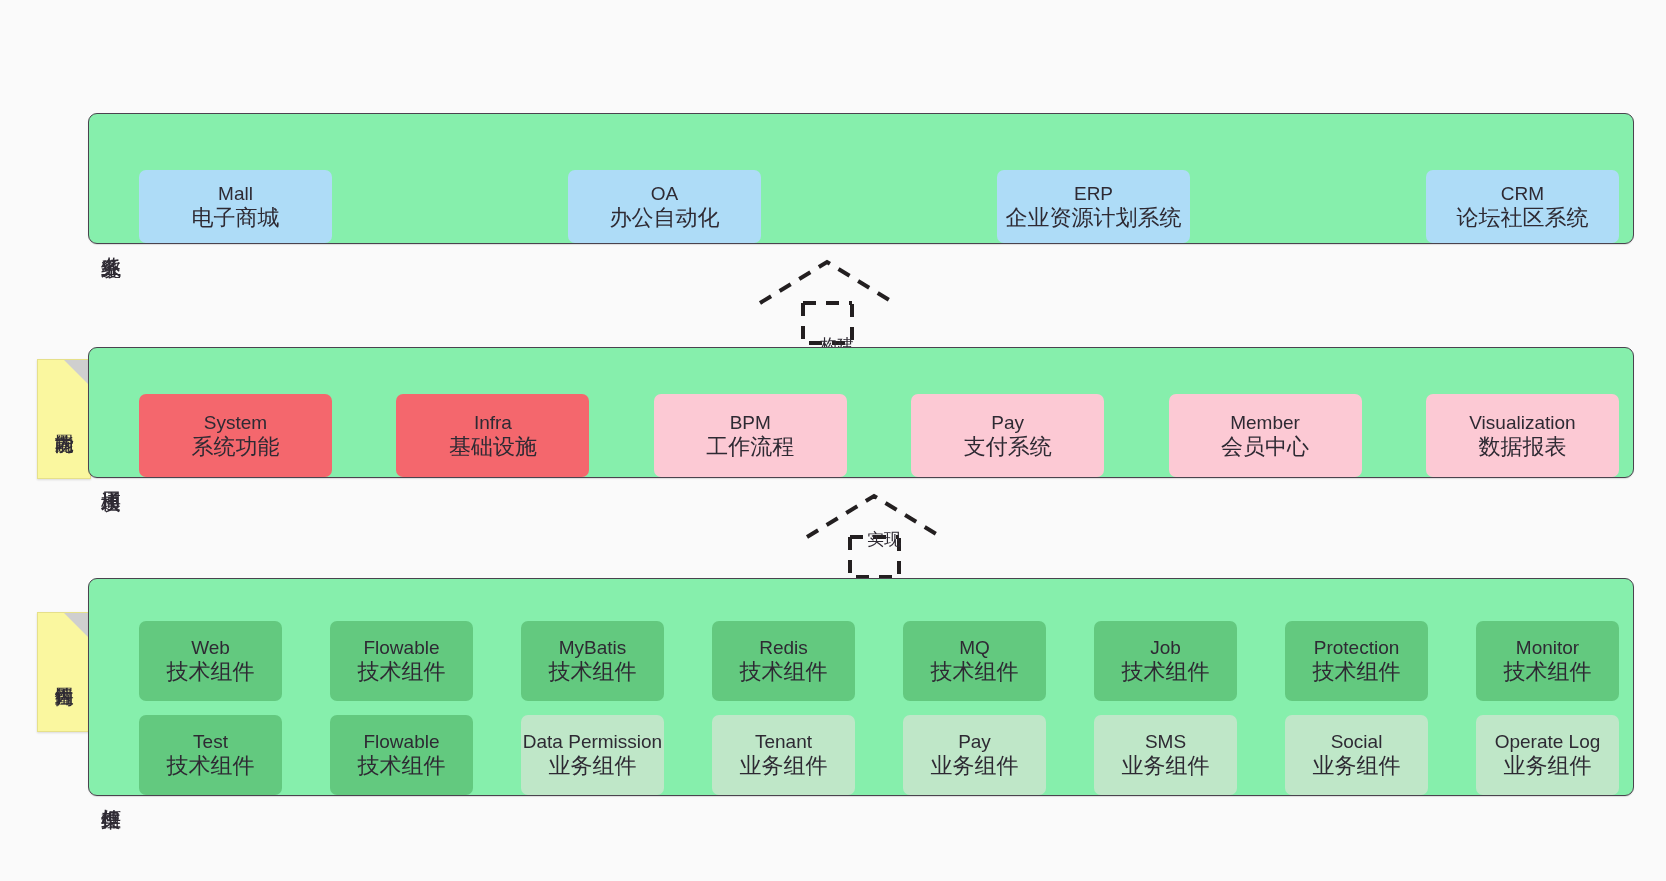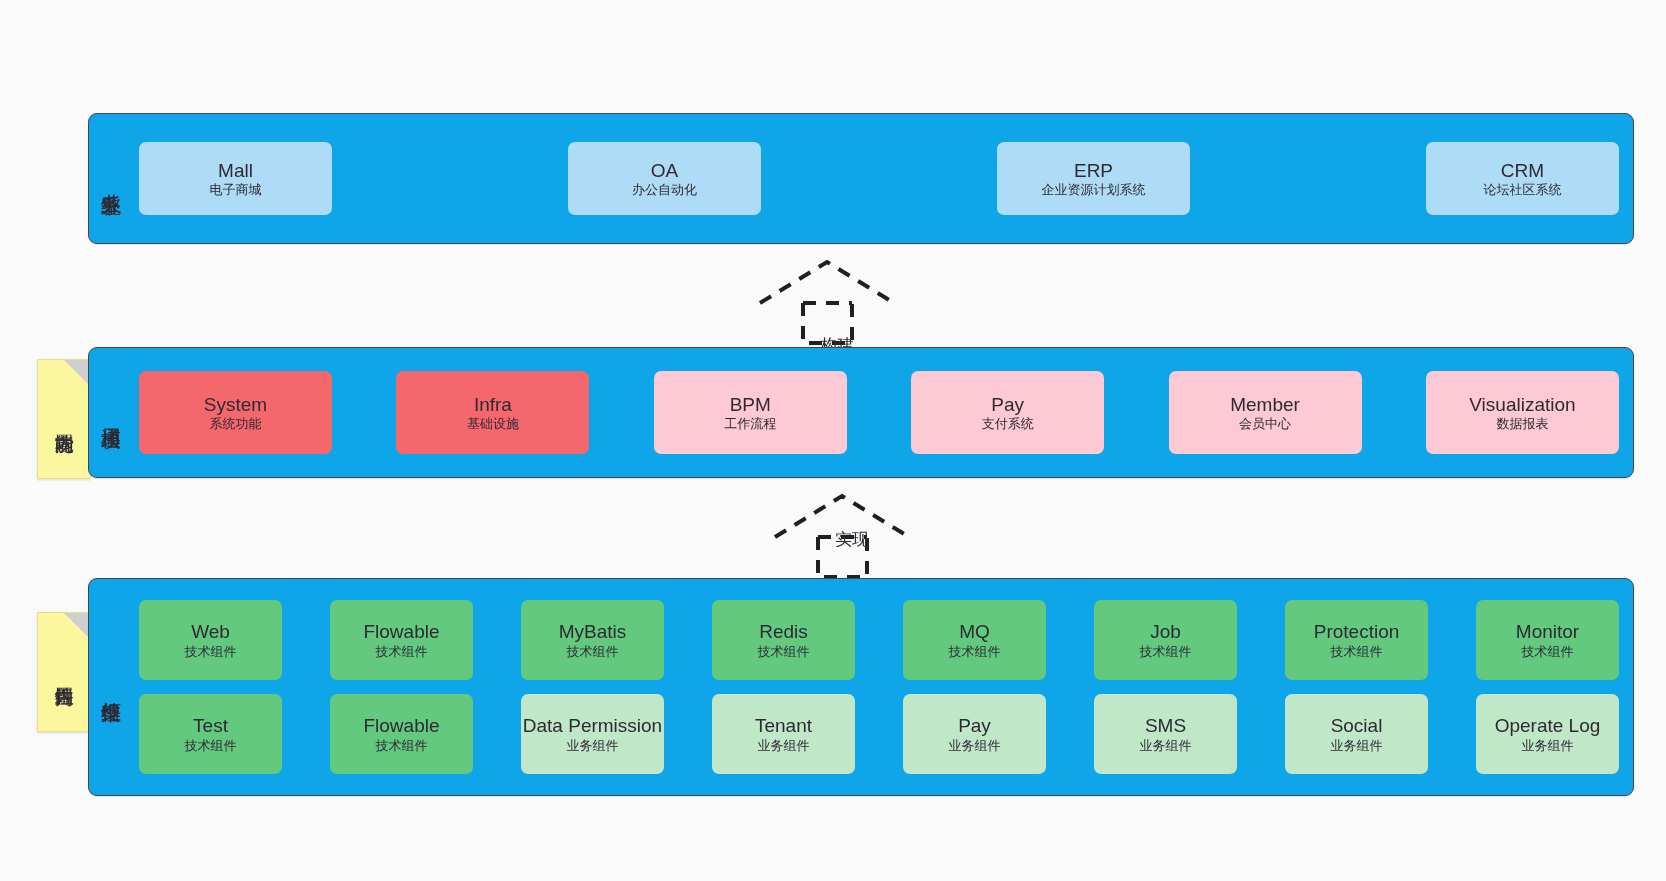--- a/index.html
+++ b/index.html
@@ -20,25 +20,25 @@
     left: 0; top: 0;
     width: 1666px;
     height: 881px;
     background: #fafafa;
   }
 
   
   .layer {
     position: absolute;
     box-sizing: border-box;
-    background: #0ea5e9;
+    background: #86efac;
     border: 1.6px solid #4a434e;
     border-radius: 9px;
     display: flex;
-    align-items: center;
+    align-items: flex-end;
     box-shadow: 0 1px 1px rgba(0,0,0,0.12);
   }
   .layer-label {
     width: 44px;
     flex: 0 0 44px;
     display: flex;
     align-items: center;
     justify-content: center;
     font-size: 20px;
     line-height: 1.06;
@@ -75,21 +75,21 @@
     display: flex;
     flex-direction: column;
     align-items: center;
     justify-content: center;
     text-align: center;
     line-height: 1.22;
     color: #2e2a33;
     user-select: none;
   }
   .card .en { font-size: 19px; }
-  .card .cn { font-size: 13px; }
+  .card .cn { font-size: 22px; }
 
   
   .c-blue      { background: #aedcf7; }
   .c-red       { background: #f4676d; }
   .c-pink      { background: #fcc9d4; }
   .c-green     { background: #63c97f; }
   .c-greenlite { background: #bfe7c8; }
 
   
   #layer-business {
@@ -146,21 +146,21 @@
   .arrow svg { display: block; overflow: visible; }
   .arrow-label {
     position: absolute;
     font-size: 17px;
     color: #2e2a33;
     background: transparent;
     white-space: nowrap;
     user-select: none;
   }
   #arrow-build    { left: 755px; top: 255px;  width: 150px; height: 90px; }
-  #arrow-implement{ left: 770px; top: 489px;  width: 150px; height: 90px; }
+  #arrow-implement{ left: 802px; top: 489px;  width: 150px; height: 90px; }
   #arrow-build .arrow-label    { left: 65px; top: 39px; margin-top: 40px; }
   #arrow-implement .arrow-label{ left: 65px; top: 39px; }
 </style>
 </head>
 <body>
 
 <div id="canvas">
 
   <div class="layer" id="layer-business">
     <div class="layer-label">业务系统</div>

